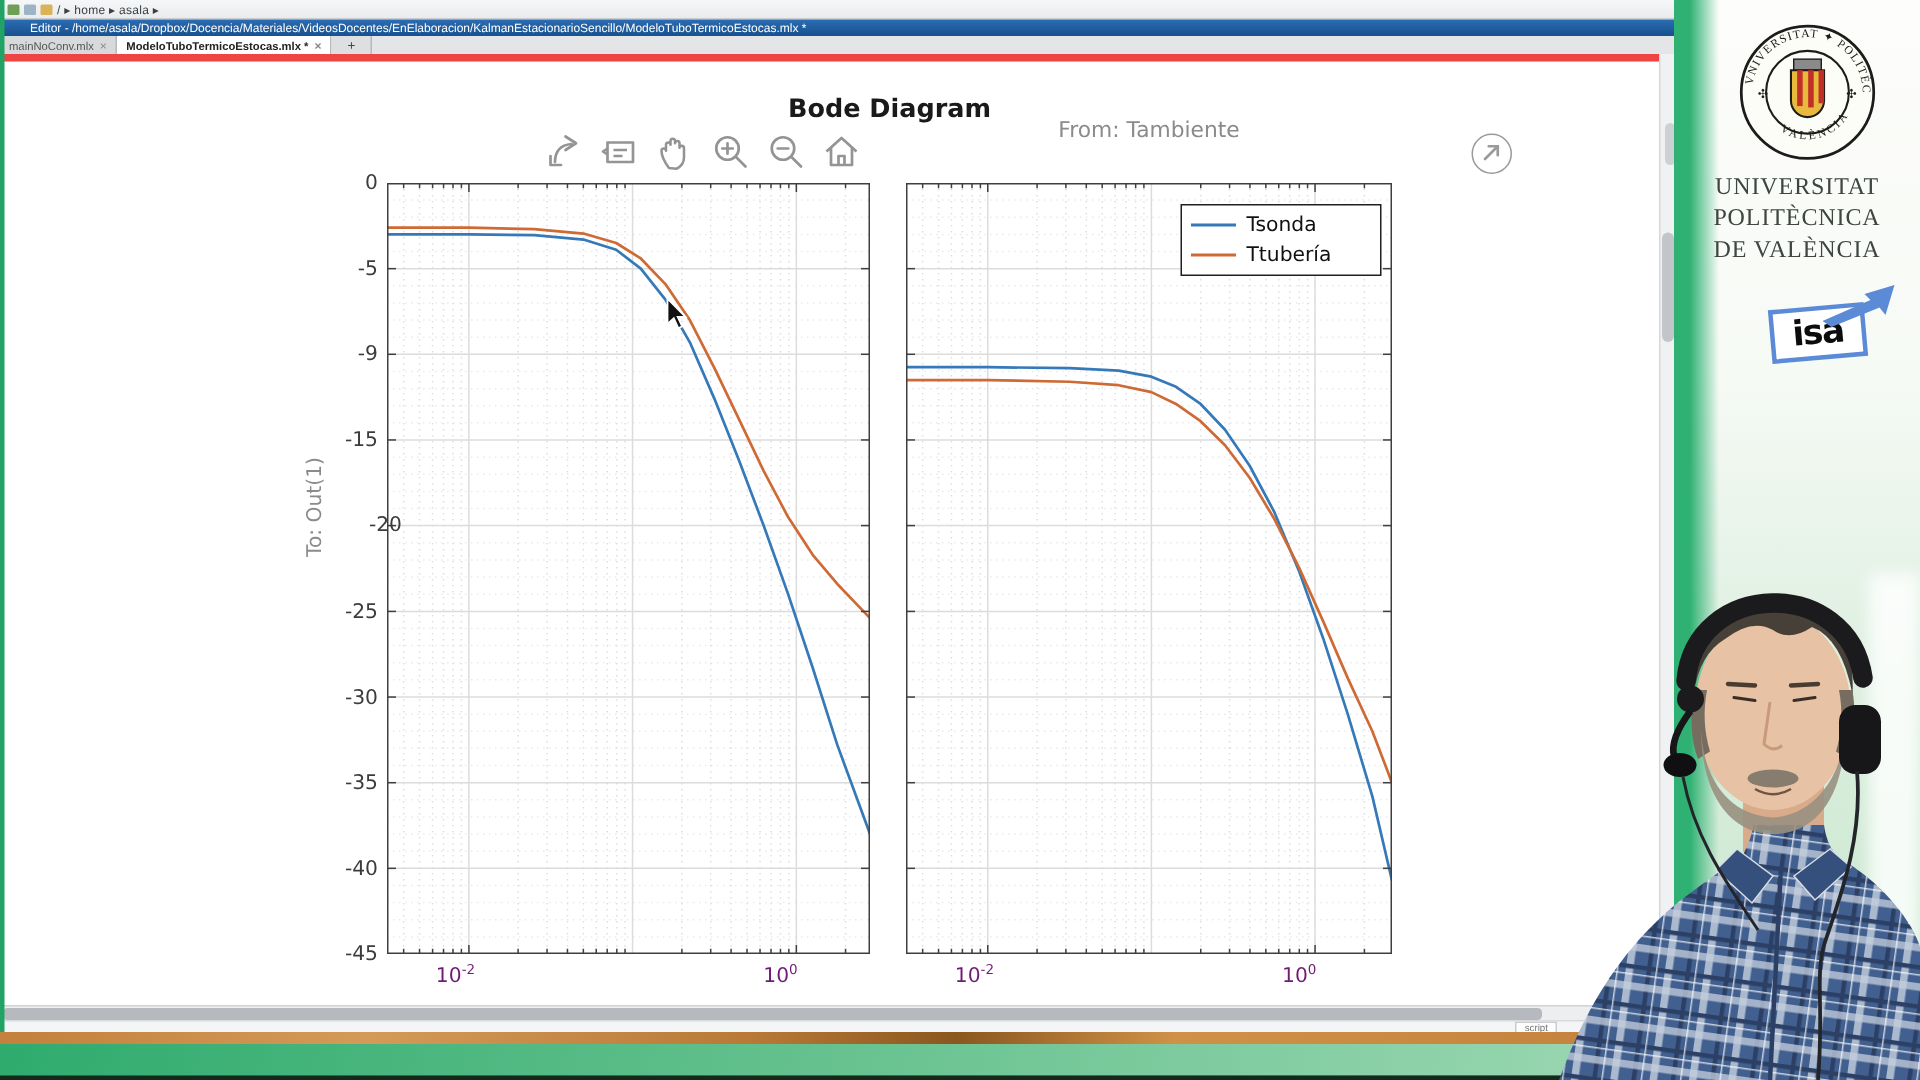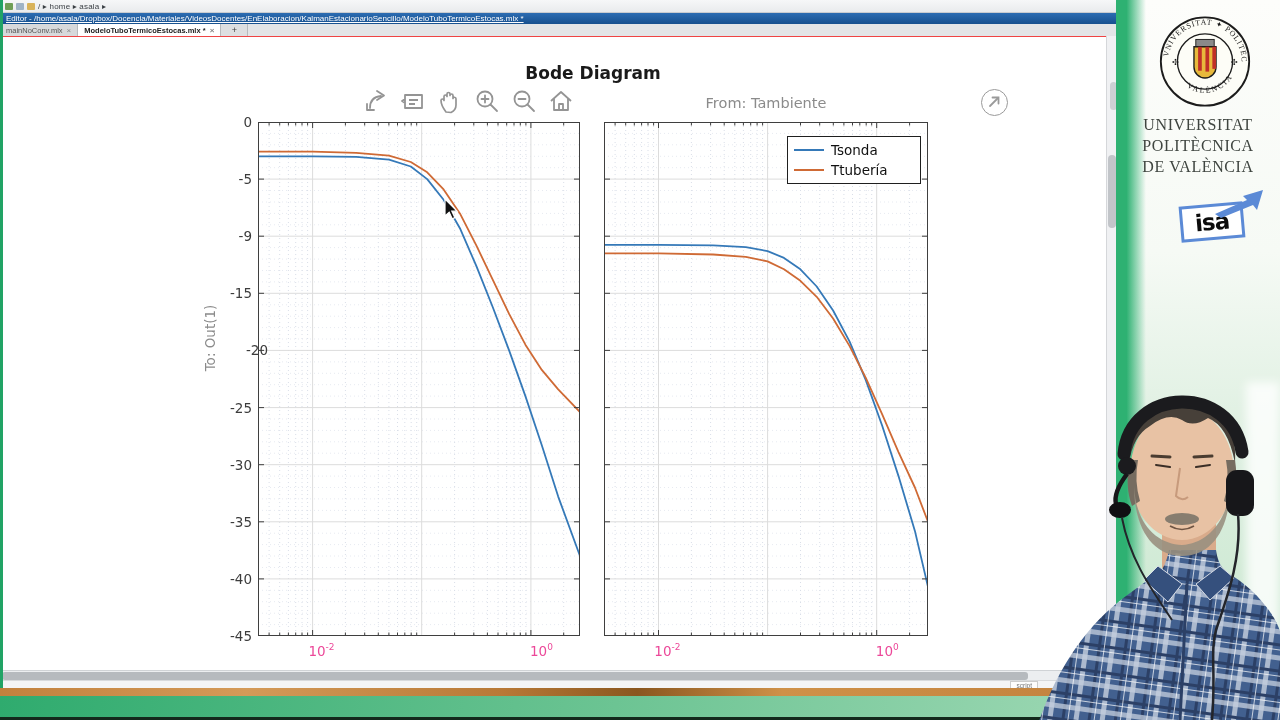--- a/index.html
+++ b/index.html
@@ -8,44 +8,44 @@
   
   #editor{position:absolute;left:0;top:0;width:1118px;height:688px;background:#fff;
           border-right:1px solid #b9bcc0;}
   #left-green-strip{position:absolute;left:0;top:0;width:3px;height:688px;background:#21a365;z-index:9;}
   #pathbar{position:absolute;left:0;top:0;width:1118px;height:13px;background:linear-gradient(#f6f7f8,#e9ebed);
            border-bottom:1px solid #c9ccd0;display:flex;align-items:center;gap:3px;padding-left:5px;box-sizing:border-box;text-align:right;}
   .mini-ic{width:8px;height:7px;border-radius:1px;}
   #pathbar .crumbs{font-size:8px;color:#3a3f44;letter-spacing:.2px;white-space:nowrap;}
   #titlebar{position:absolute;left:0;top:13px;width:1118px;height:11px;
             background:linear-gradient(#2c6cb2,#17518f);color:#fff;font-size:8px;
-            line-height:11px;padding-left:6px;box-sizing:border-box;white-space:nowrap;overflow:hidden;text-decoration:underline;}
+            line-height:11px;padding-left:20px;box-sizing:border-box;white-space:nowrap;overflow:hidden;}
   #tabbar{position:absolute;left:0;top:24px;width:1118px;height:12px;background:#e3e5e7;
-          border-bottom:1px solid #ef4444;display:flex;align-items:stretch;}
+          border-bottom:5px solid #ef4444;display:flex;align-items:stretch;}
   .tab{display:flex;align-items:center;gap:4px;padding:0 6px;font-size:7.5px;color:#555;
        background:#d7d9db;border-right:1px solid #b7babd;white-space:nowrap;}
   .tab.active{background:#fff;color:#222;font-weight:bold;}
   .tab .x{color:#888;font-size:8px;}
   .tab.plus{width:14px;justify-content:center;color:#444;font-size:9px;background:#dddfe1;}
   
   #fig-title{position:absolute;left:258px;top:63px;width:670px;text-align:center;
              font:bold 17px "DejaVu Sans",sans-serif;color:#1a1a1a;}
   #fig-toolbar{position:absolute;left:362px;top:87px;display:flex;gap:9px;}
   #fig-toolbar svg{display:block;}
-  #from-label{position:absolute;left:604px;top:95px;width:324px;text-align:center;
+  #from-label{position:absolute;left:604px;top:79px;width:324px;text-align:center;
               font:14.5px "DejaVu Sans",sans-serif;color:#8b8b8b;}
   #popout{position:absolute;left:981px;top:89px;width:27px;height:27px;border:1.6px solid #9a9a9a;
           border-radius:50%;box-sizing:border-box;}
   #ylabel1{position:absolute;left:150px;top:330px;transform:rotate(-90deg);transform-origin:center;
            font:15px "DejaVu Sans",sans-serif;color:#1a1a1a;width:240px;text-align:center;}
   #ylabel2{position:absolute;left:90px;top:330px;transform:rotate(-90deg);transform-origin:center;
            font:13.5px "DejaVu Sans",sans-serif;color:#8b8b8b;width:240px;text-align:center;}
   .plot-svg{position:absolute;background:#fff;}
   .ytick{position:absolute;width:36px;text-align:right;font:13.5px "DejaVu Sans",sans-serif;color:#3c3c3c;}
-  .xtick{position:absolute;width:44px;text-align:right;font:13.5px "DejaVu Sans",sans-serif;color:#ec4899;}
+  .xtick{position:absolute;width:44px;text-align:left;font:13.5px "DejaVu Sans",sans-serif;color:#701a75;}
   .xtick sup{font-size:9px;}
   #legend{position:absolute;left:787px;top:136px;width:134px;background:#fff;
           border:1.2px solid #1f1f1f;box-sizing:border-box;padding:3px 6px;}
   .leg-row{display:flex;align-items:center;gap:7px;height:20px;}
   .leg-line{width:30px;height:0;border-top:2.4px solid;}
   .leg-label{font:13.5px "DejaVu Sans",sans-serif;color:#111;}
   
   #hscroll{position:absolute;left:0;top:670px;width:1108px;height:10px;background:#eceef0;
            border-top:1px solid #d0d3d6;}
   #hscroll .thumb{position:absolute;left:2px;top:1px;width:1026px;height:8px;background:#b6babe;border-radius:3px;}

